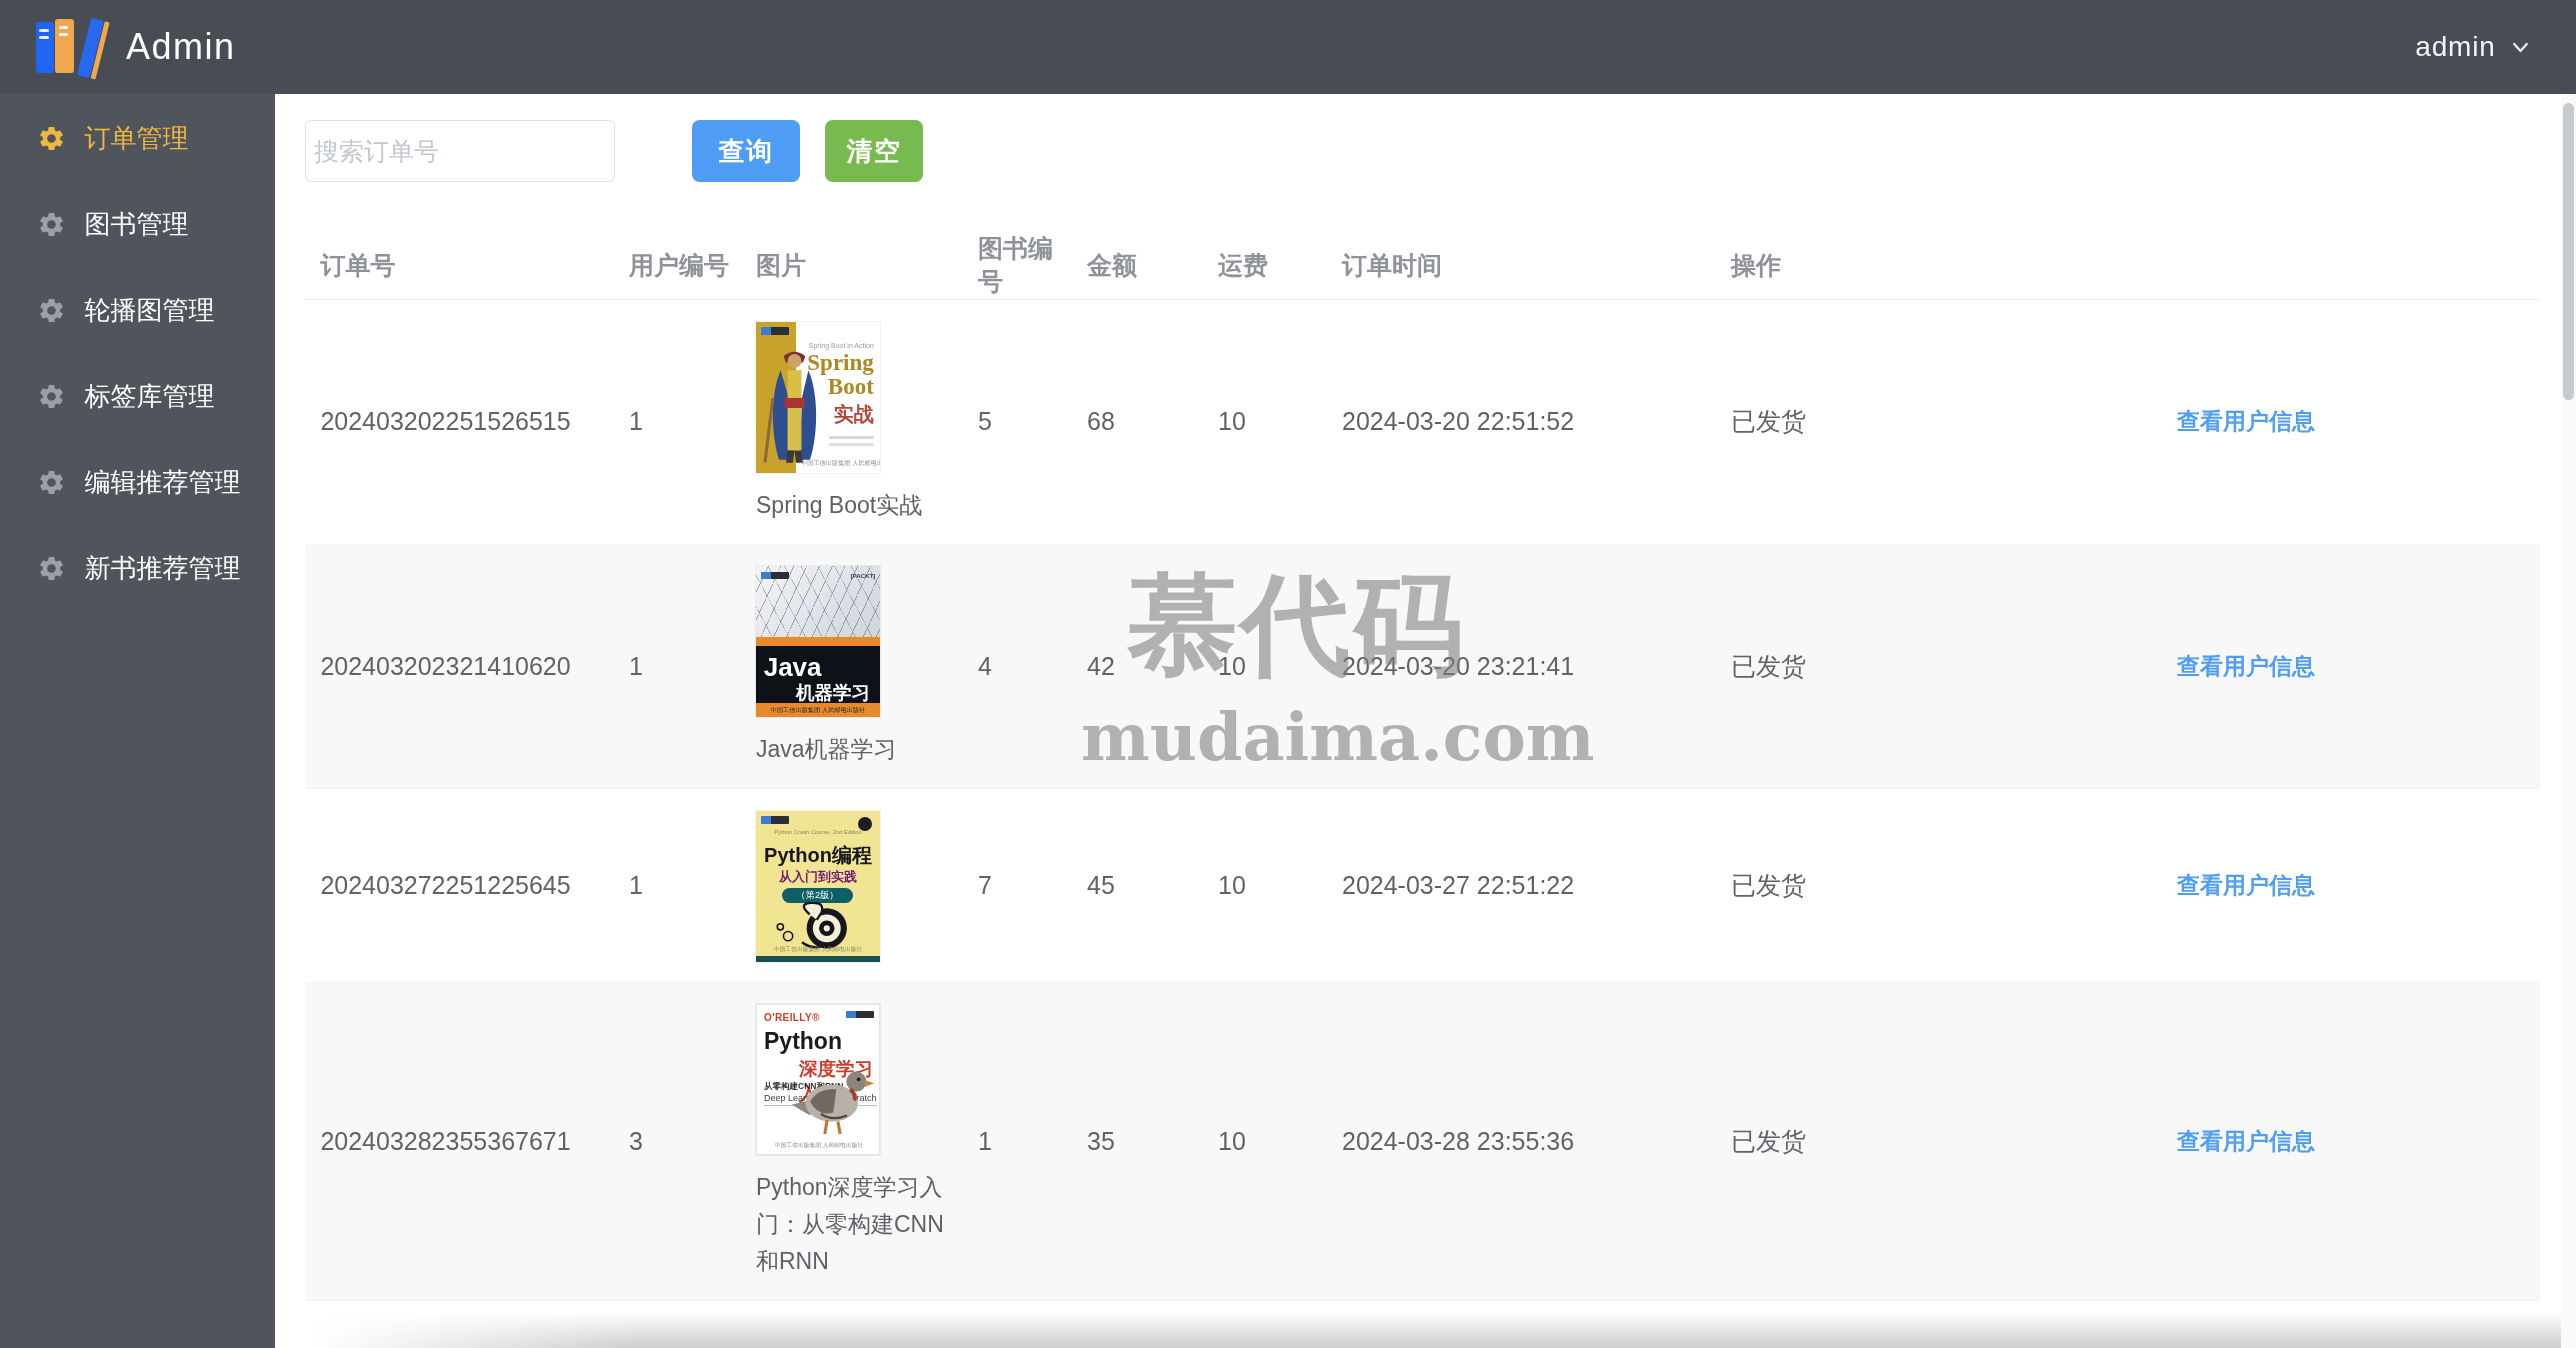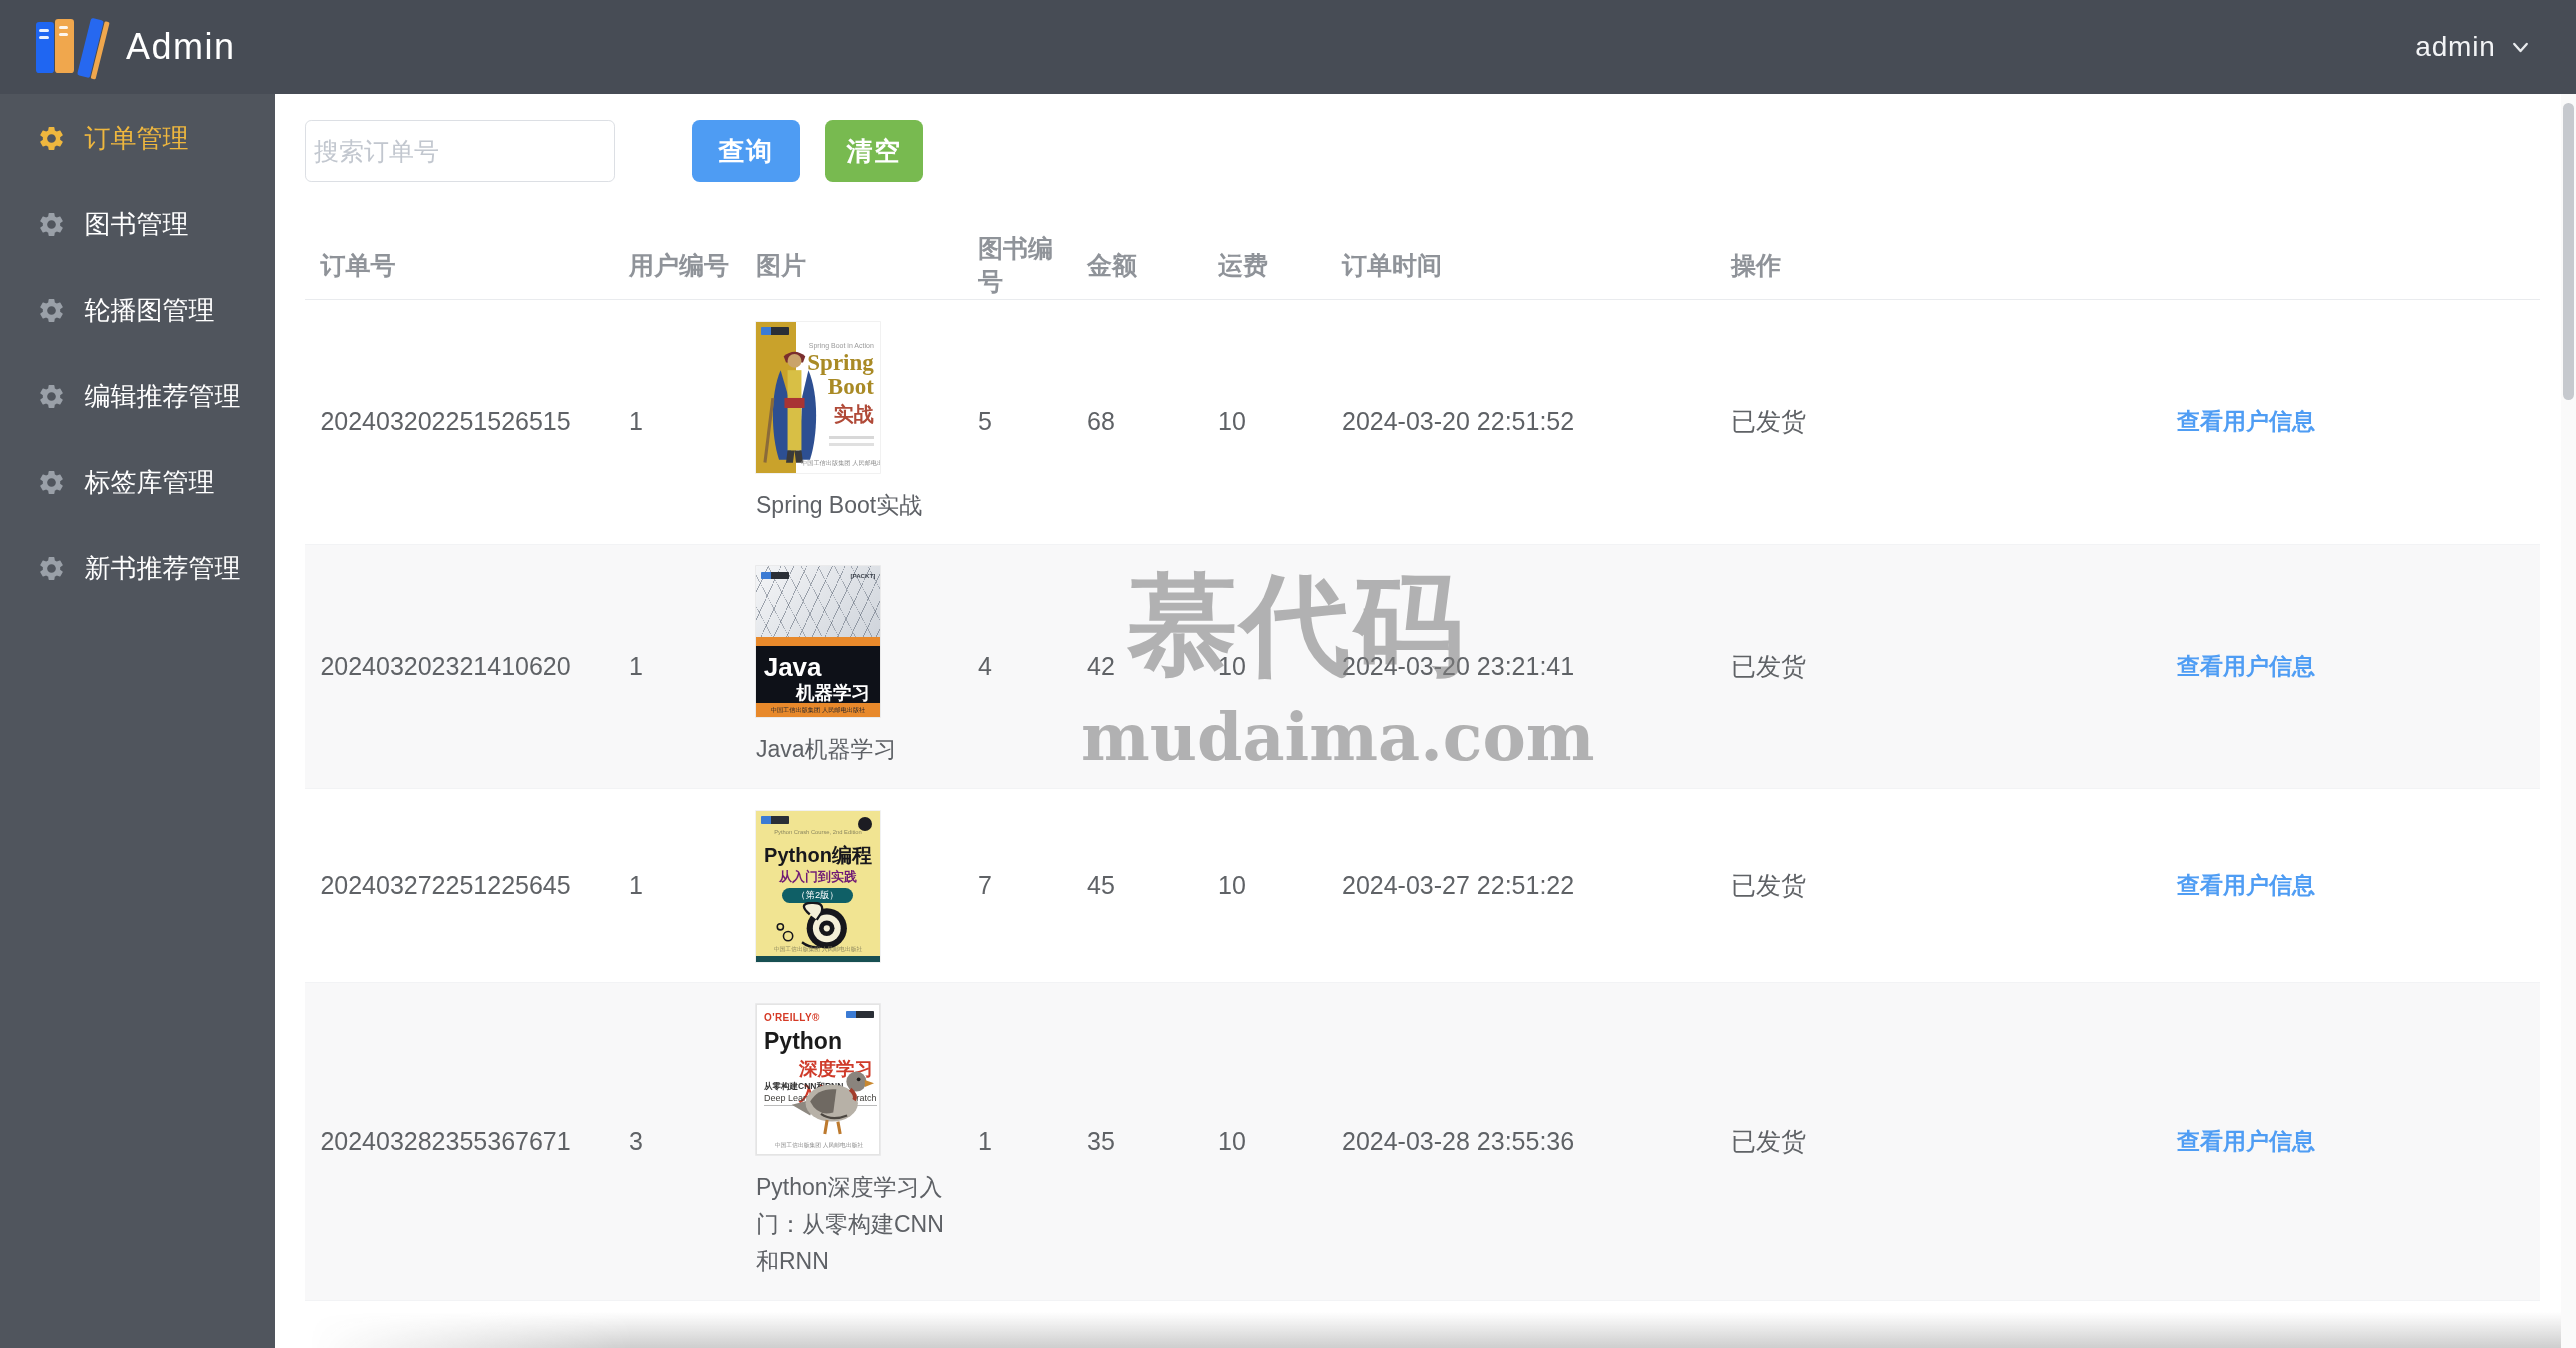--- a/index.html
+++ b/index.html
@@ -175,27 +175,27 @@
       <div class="side-item">
         <svg class="gear" viewBox="0 0 38 38" width="29" height="29">
             <use href="#icon-gear"></use>
           </svg>
         <span>轮播图管理</span>
       </div>
       <div class="side-item">
         <svg class="gear" viewBox="0 0 38 38" width="29" height="29">
             <use href="#icon-gear"></use>
           </svg>
+        <span>标签库管理</span>
+      </div>
+      <div class="side-item">
+        <svg class="gear" viewBox="0 0 38 38" width="29" height="29">
+            <use href="#icon-gear"></use>
+          </svg>
         <span>编辑推荐管理</span>
-      </div>
-      <div class="side-item">
-        <svg class="gear" viewBox="0 0 38 38" width="29" height="29">
-            <use href="#icon-gear"></use>
-          </svg>
-        <span>标签库管理</span>
       </div>
       <div class="side-item">
         <svg class="gear" viewBox="0 0 38 38" width="29" height="29">
             <use href="#icon-gear"></use>
           </svg>
         <span>新书推荐管理</span>
       </div>
     </nav>
   </aside>
 

